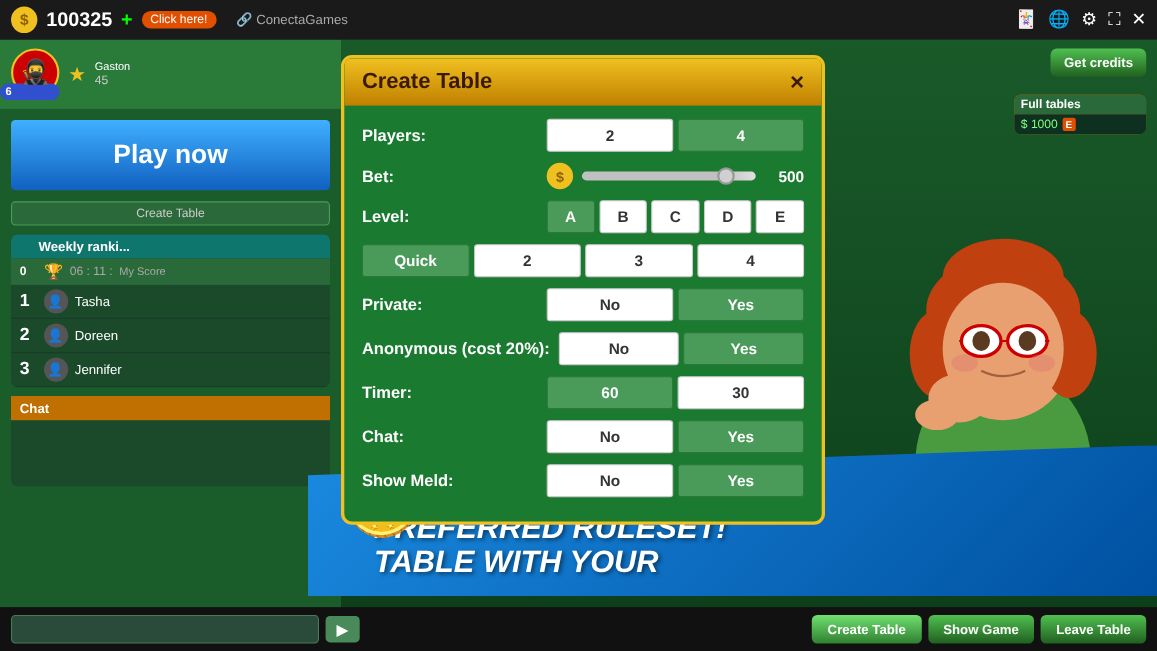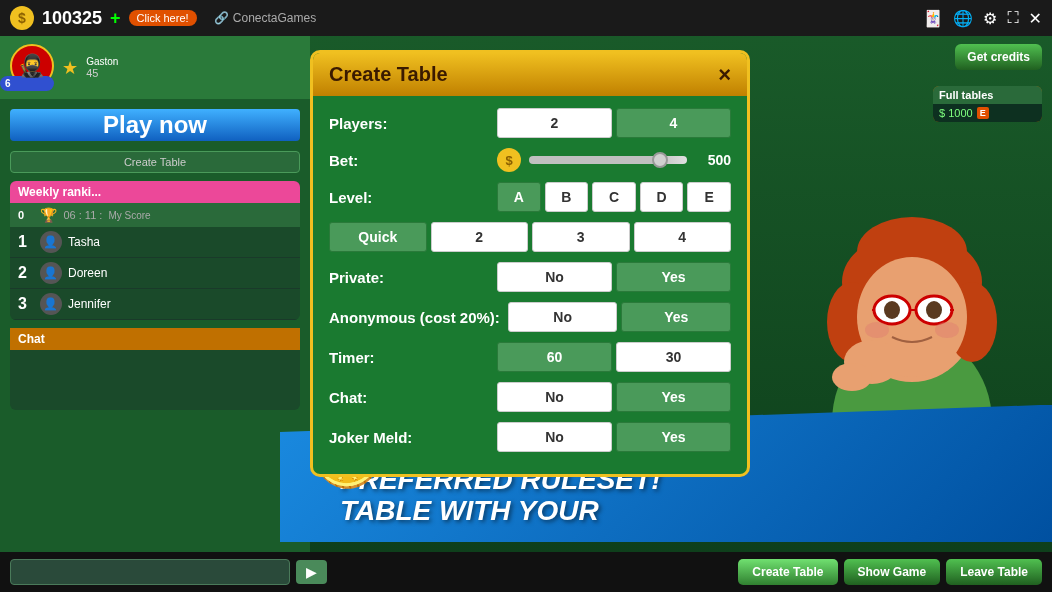--- a/index.html
+++ b/index.html
@@ -112,21 +112,21 @@
     .user-name { color: white; font-size: 10px; font-weight: normal; }
     .user-score { color: #ccc; font-size: 11px; }
 
     
     .play-now-btn {
       background: linear-gradient(180deg, #40b0ff, #1060c0);
       color: white;
       font-size: 24px;
       font-weight: bold;
       text-align: center;
-      padding: 2px;
+      padding: 18px;
       margin: 10px;
       border-radius: 4px;
       cursor: pointer;
     }
     .create-table-small {
       background: #2a6a3a;
       border: 1px solid #4a9a5a;
       color: #ccc;
       font-size: 11px;
       text-align: center;
@@ -136,25 +136,25 @@
     }
 
     
     .weekly-ranking {
       margin: 8px 10px;
       background: #1a4a2a;
       border-radius: 6px;
       overflow: hidden;
     }
     .weekly-title {
-      background: #ec4899;
+      background: #0f766e;
       color: white;
       font-size: 12px;
       font-weight: bold;
-      padding: 4px 8px;
+      padding: 4px 25px;
     }
     .ranking-my {
       background: #2a6a3a;
       padding: 4px 8px;
       font-size: 11px;
       color: #aaa;
       display: flex;
       align-items: center;
       gap: 6px;
     }
@@ -208,21 +208,21 @@
       font-weight: bold;
       padding: 6px 12px;
       border-radius: 6px;
       cursor: pointer;
     }
     .full-tables {
       position: absolute;
       top: 50px; right: 10px;
       background: #a16207;
       border-radius: 6px;
-      width: 109px;
+      width: 120px;
       overflow: hidden;
     }
     .full-tables-title {
       background: #2a6a3a;
       color: white;
       font-size: 11px;
       font-weight: bold;
       padding: 3px 6px;
     }
     .full-tables-row {
@@ -621,21 +621,21 @@
 
     <div class="form-row">
       <span class="form-label">Chat:</span>
       <div class="form-controls">
         <button class="option-btn">No</button>
         <button class="option-btn selected">Yes</button>
       </div>
     </div>
 
     <div class="form-row">
-      <span class="form-label">Joker Meld:</span>
+      <span class="form-label">Show Meld:</span>
       <div class="form-controls">
         <button class="option-btn">No</button>
         <button class="option-btn selected">Yes</button>
       </div>
     </div>
 
   </div>
 </div>
 
 <div class="bottom-bar">

